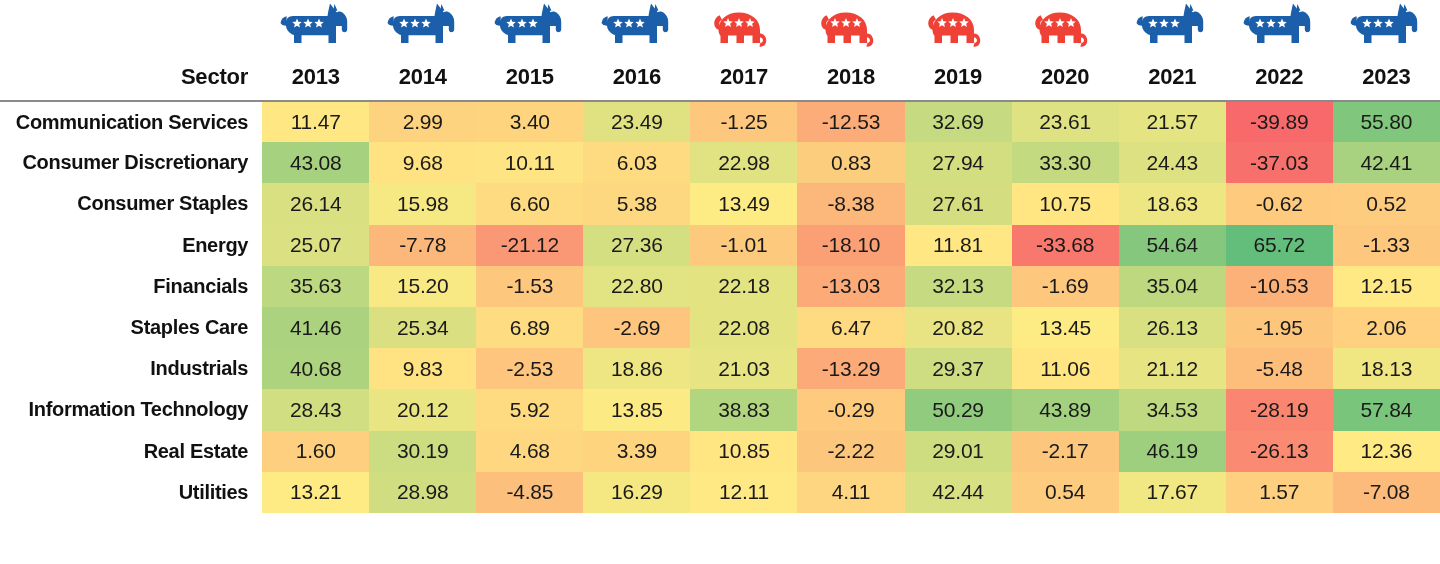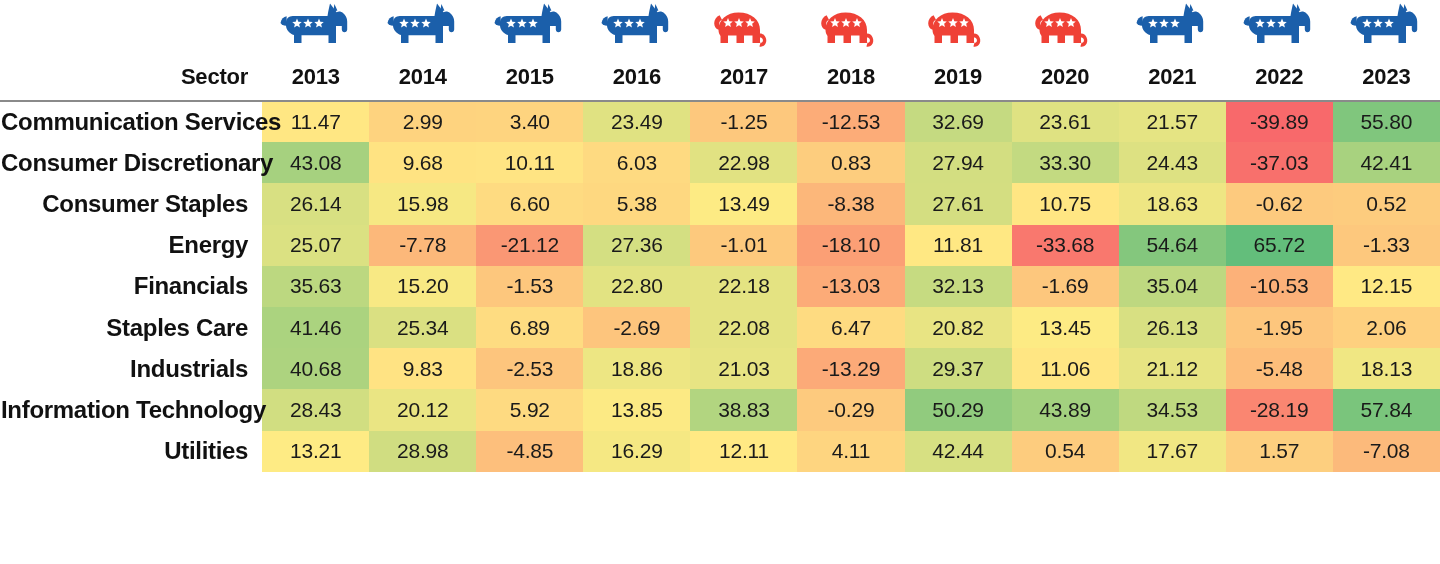--- a/index.html
+++ b/index.html
@@ -61,21 +61,21 @@
     height: 3px;
     border-bottom: 2px solid #8a8a8a;
     background: #fff;
   }
 
   
   tr.data-row { height: 41.2px; }
   tr.data-row td.sector-name {
     text-align: right;
     padding-right: 14px;
-    font-size: 24px;
+    font-size: 20px;
     font-weight: bold;
     color: #111;
     background: #fff;
     white-space: nowrap;
     letter-spacing: -0.3px;
   }
   tr.data-row td.cell {
     text-align: center;
     font-size: 21px;
     color: #1a1a1a;
@@ -320,20 +320,34 @@
           <td class="cell" style="background:rgb(252,234,132)">13.85</td>
           <td class="cell" style="background:rgb(178,213,128)">38.83</td>
           <td class="cell" style="background:rgb(253,202,126)">-0.29</td>
           <td class="cell" style="background:rgb(145,203,126)">50.29</td>
           <td class="cell" style="background:rgb(163,209,127)">43.89</td>
           <td class="cell" style="background:rgb(191,217,128)">34.53</td>
           <td class="cell" style="background:rgb(250,134,113)">-28.19</td>
           <td class="cell" style="background:rgb(122,197,124)">57.84</td>
         </tr>
         <tr class="data-row">
+          <td class="sector-name">Real Estate</td>
+          <td class="cell" style="background:rgb(254,207,127)">1.60</td>
+          <td class="cell" style="background:rgb(204,220,129)">30.19</td>
+          <td class="cell" style="background:rgb(254,215,128)">4.68</td>
+          <td class="cell" style="background:rgb(254,212,127)">3.39</td>
+          <td class="cell" style="background:rgb(255,230,131)">10.85</td>
+          <td class="cell" style="background:rgb(253,198,125)">-2.22</td>
+          <td class="cell" style="background:rgb(207,221,129)">29.01</td>
+          <td class="cell" style="background:rgb(253,198,125)">-2.17</td>
+          <td class="cell" style="background:rgb(157,207,126)">46.19</td>
+          <td class="cell" style="background:rgb(250,139,114)">-26.13</td>
+          <td class="cell" style="background:rgb(255,234,132)">12.36</td>
+        </tr>
+        <tr class="data-row">
           <td class="sector-name">Utilities</td>
           <td class="cell" style="background:rgb(254,235,132)">13.21</td>
           <td class="cell" style="background:rgb(208,221,129)">28.98</td>
           <td class="cell" style="background:rgb(253,191,124)">-4.85</td>
           <td class="cell" style="background:rgb(245,232,131)">16.29</td>
           <td class="cell" style="background:rgb(255,233,132)">12.11</td>
           <td class="cell" style="background:rgb(254,213,128)">4.11</td>
           <td class="cell" style="background:rgb(215,224,130)">42.44</td>
           <td class="cell" style="background:rgb(253,204,126)">0.54</td>
           <td class="cell" style="background:rgb(241,231,131)">17.67</td>

